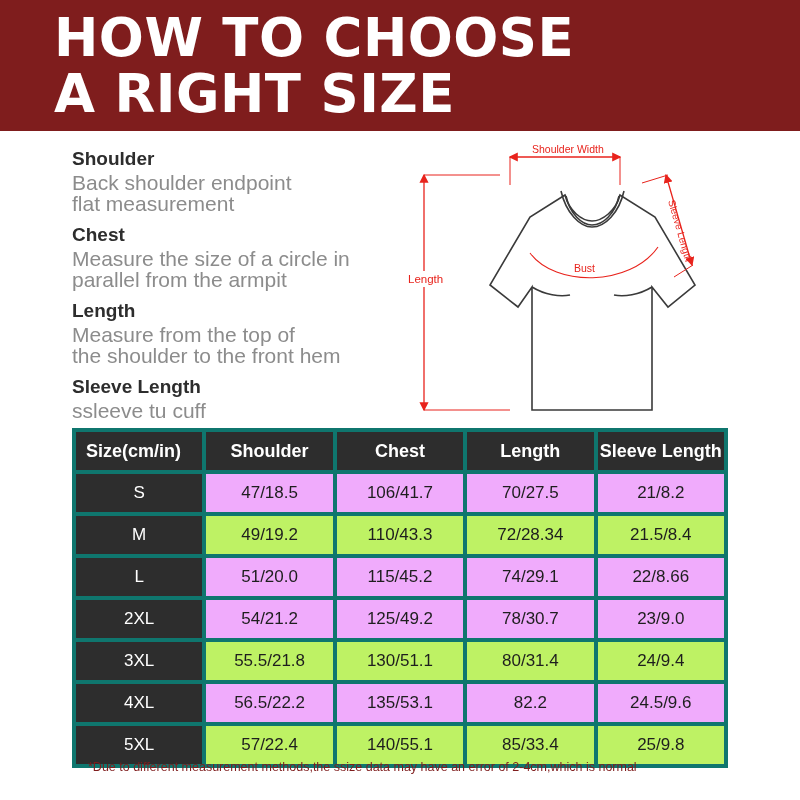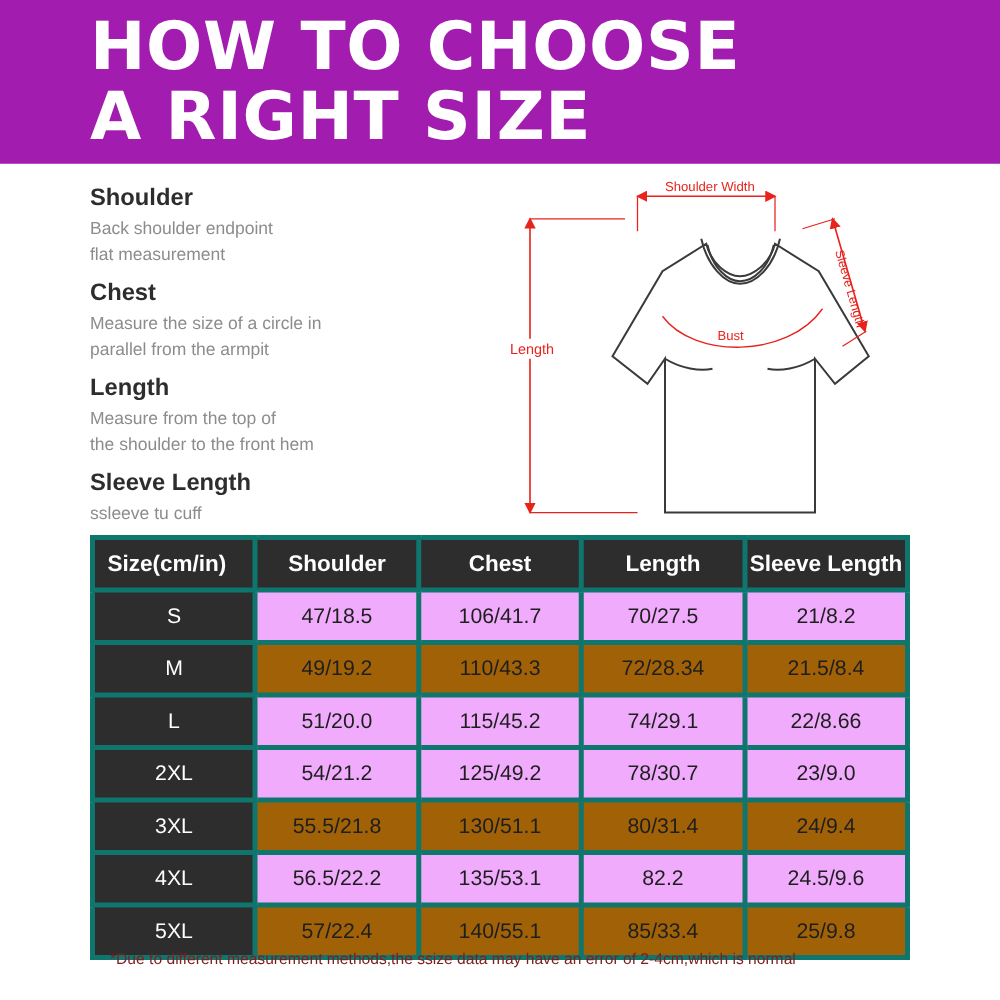--- a/index.html
+++ b/index.html
@@ -20,23 +20,23 @@
     background: #ffffff;
   }
 
   
   .header {
     position: absolute;
     left: 0;
     top: 0;
     width: 800px;
     height: 131px;
-    background: #a21caf;
+    background: #7f1d1d;
     box-sizing: border-box;
-    padding: 10px 0 0 72px;
+    padding: 10px 0 0 54px;
   }
   .header .title-line {
     color: #ffffff;
     font-family: "DejaVu Sans", sans-serif;
     font-weight: bold;
     font-size: 53px;
     line-height: 56px;
     letter-spacing: 0.5px;
     white-space: nowrap;
   }
@@ -52,21 +52,21 @@
     color: #2d2d2d;
     font-size: 19px;
     font-weight: bold;
     margin-top: 10px;
     margin-bottom: 2px;
     font-family: "Liberation Sans", sans-serif;
   }
   .desc-term:first-child { margin-top: 0; }
   .desc-text {
     color: #8c8c8c;
-    font-size: 14px;
+    font-size: 21px;
     line-height: 21px;
     font-family: "Liberation Sans", sans-serif;
   }
 
   
   .illus {
     position: absolute;
     left: 380px;
     top: 135px;
     width: 410px;
@@ -104,21 +104,21 @@
     background: #2d2d2d;
     color: #ffffff;
     font-weight: normal;
     width: 112px;
   }
   .size-table tbody td.val {
     background: #f0abfc;
     color: #1e1e1e;
   }
   .size-table tbody tr.alt td.val {
-    background: #a16207;
+    background: #bef264;
     margin-top: 45px;
   }
 
   
   .footnote {
     position: absolute;
     left: 88px;
     top: 760px;
     width: 680px;
     font-size: 12.5px;

